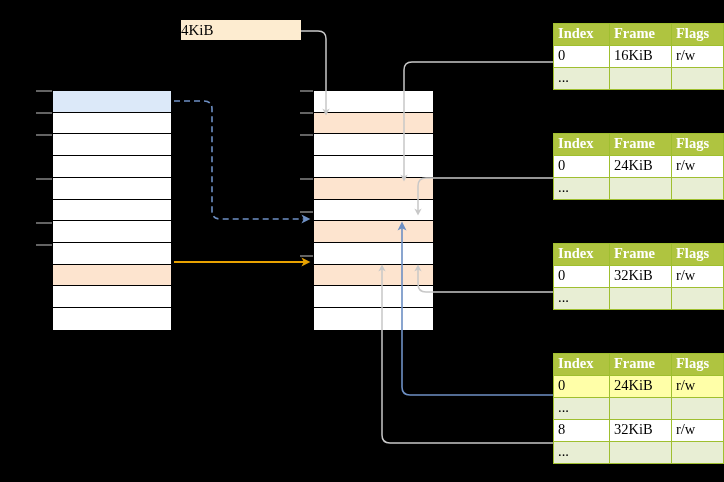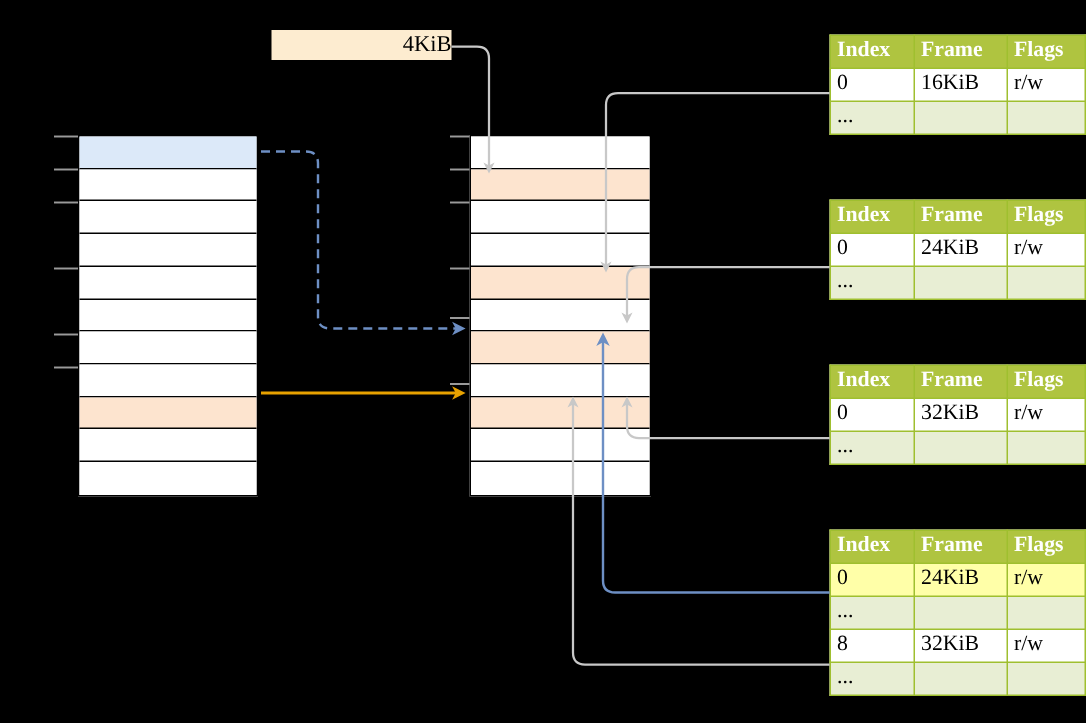--- a/index.html
+++ b/index.html
@@ -66,21 +66,21 @@
   .col-frame { width: 62px; }
   .col-flags { width: 52px; }
 
   
   .sizelabel {
     position: absolute;
     box-sizing: border-box;
     background: #fdecd0;
     color: #000000;
     font-size: 15px;
-    text-align: right;
+    text-align: left;
     line-height: 20px;
     height: 20px;
   }
 
   
   #wires {
     position: absolute;
     left: 0; top: 0;
     width: 724px; height: 482px;
     pointer-events: none;

